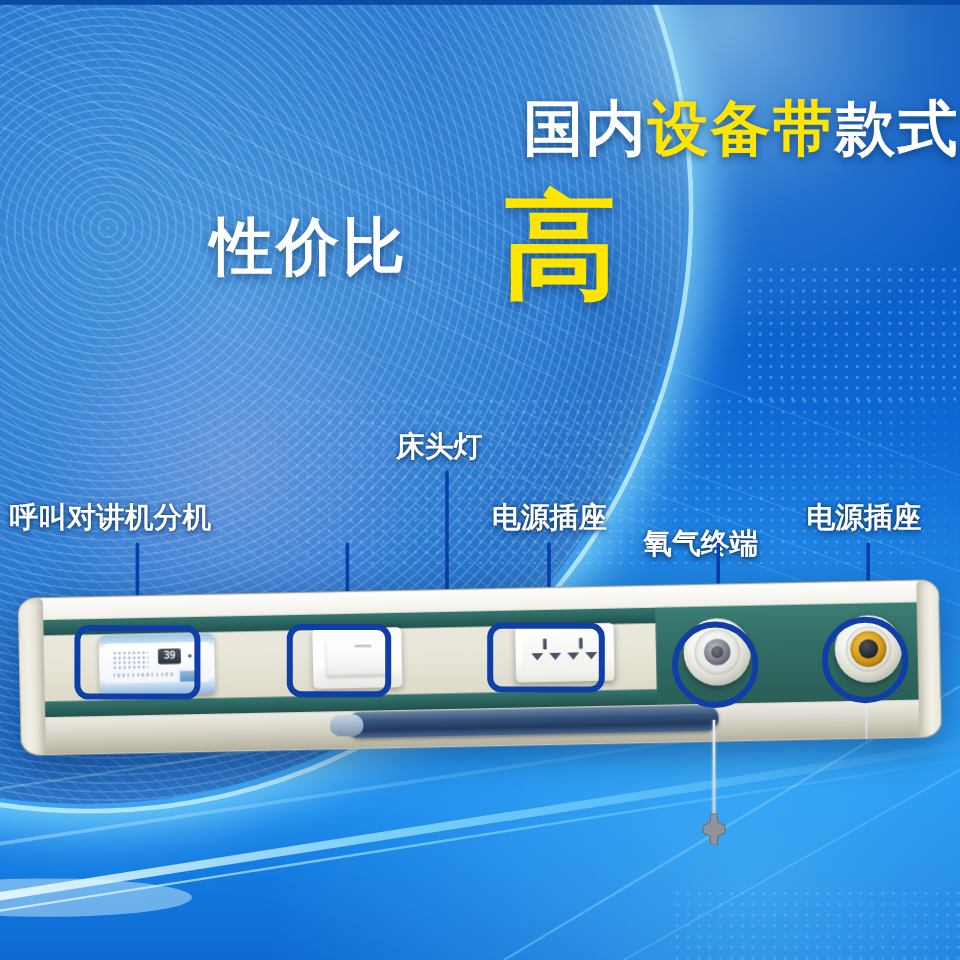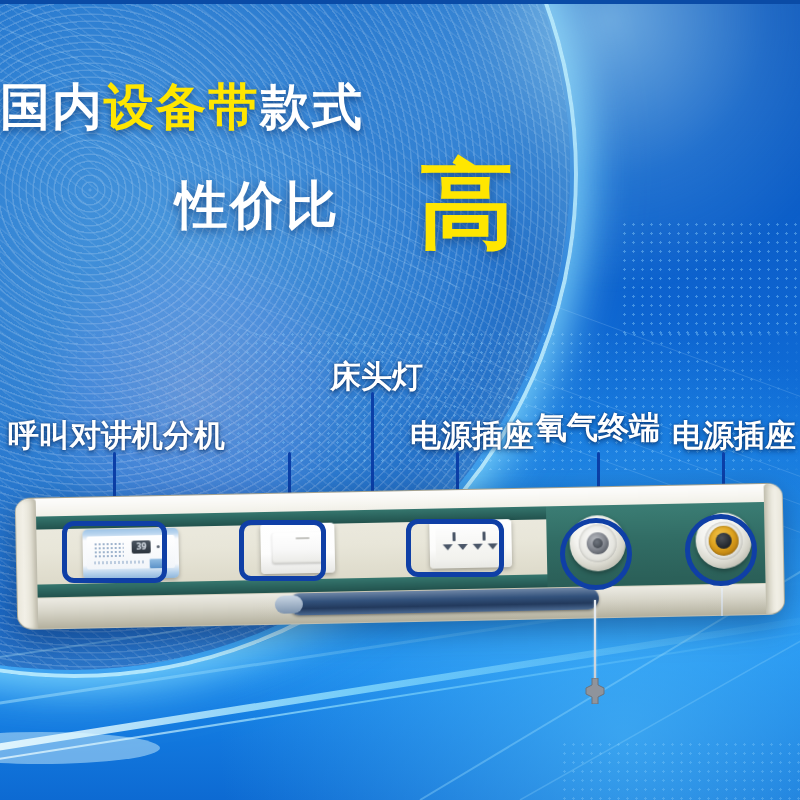--- a/index.html
+++ b/index.html
@@ -54,33 +54,33 @@
   }
   .dots2{position:absolute;left:620px;top:220px;width:190px;height:120px;opacity:.5;
     background-image:radial-gradient(rgba(150,215,255,.8) 1.1px, rgba(0,0,0,0) 1.3px);
     background-size:9px 9px;}
   .dots3{position:absolute;left:560px;top:740px;width:240px;height:60px;opacity:.35;
     background-image:radial-gradient(rgba(150,215,255,.8) 1.1px, rgba(0,0,0,0) 1.3px);
     background-size:9px 9px;}
   .topbar{position:absolute;left:0;top:0;width:800px;height:4px;background:#0a4ba6;}
 
   
-  .headline{position:absolute;left:0;top:82px;width:800px;text-align:left;
+  .headline{position:absolute;left:0;top:82px;width:800px;text-align:right;
     font-size:50px;font-weight:bold;letter-spacing:2px;line-height:1;white-space:nowrap;}
   .hl-w{color:#ffffff;text-shadow:0 3px 7px rgba(0,30,80,.55);}
   .hl-y{color:#ffe600;text-shadow:0 3px 7px rgba(0,30,80,.55);}
   .sub{position:absolute;left:0;top:165px;width:690px;text-align:center;white-space:nowrap;}
   .sub-w{display:inline-block;color:#ffffff;font-size:52px;font-weight:bold;letter-spacing:3px;
     text-shadow:0 3px 8px rgba(0,30,80,.55);vertical-align:middle;}
   .sub-y{display:inline-block;color:#ffe600;font-size:96px;font-weight:bold;line-height:.85;
     margin-left:78px;vertical-align:middle;text-shadow:0 4px 10px rgba(0,30,80,.45);}
 
   
   .lbl{position:absolute;color:#ffffff;font-weight:bold;white-space:nowrap;
-    font-size:31px;letter-spacing:0px;
+    font-size:24px;letter-spacing:0px;
     text-shadow:0 2px 5px rgba(3,40,95,.75), 0 0 2px rgba(3,40,95,.8);}
   
   .leader{position:absolute;background:#0b3fa8;width:3px;border-radius:2px;}
 
   
   .panel-wrap{position:absolute;left:16px;top:498px;width:768px;height:132px;
     transform:rotate(-1.15deg);transform-origin:0 50%;
     filter:drop-shadow(0 10px 16px rgba(0,20,60,.40));}
   .panel{position:absolute;inset:0;border-radius:16px/14px;
     background:linear-gradient(180deg,#f3f2ea 0%,#eceadf 16%,#e8e6d9 40%,#dedbcb 64%,#cfccba 86%,#bdb9a6 100%);
@@ -237,21 +237,21 @@
   <div class="headline">
     <span class="hl-w">国内</span><span class="hl-y">设备带</span><span class="hl-w">款式</span>
   </div>
   <div class="sub">
     <span class="sub-w">性价比</span><span class="sub-y">高</span>
   </div>
 
   <div class="lbl" style="left:8px;top:415px;">呼叫对讲机分机</div>
   <div class="lbl" style="left:330px;top:356px;">床头灯</div>
   <div class="lbl" style="left:410px;top:415px;">电源插座</div>
-  <div class="lbl" style="left:536px;top:407px;">氧气终端</div>
+  <div class="lbl" style="left:536px;top:437px;">氧气终端</div>
   <div class="lbl" style="left:672px;top:415px;">电源插座</div>
 
   <div class="leader" style="left:113px;top:452px;height:68px;"></div>
   <div class="leader" style="left:288px;top:452px;height:66px;"></div>
   <div class="leader" style="left:371px;top:392px;height:216px;"></div>
   <div class="leader" style="left:456px;top:452px;height:62px;"></div>
   <div class="leader" style="left:597px;top:452px;height:64px;"></div>
   <div class="leader" style="left:722px;top:452px;height:62px;"></div>
 
   <div class="panel-wrap">

